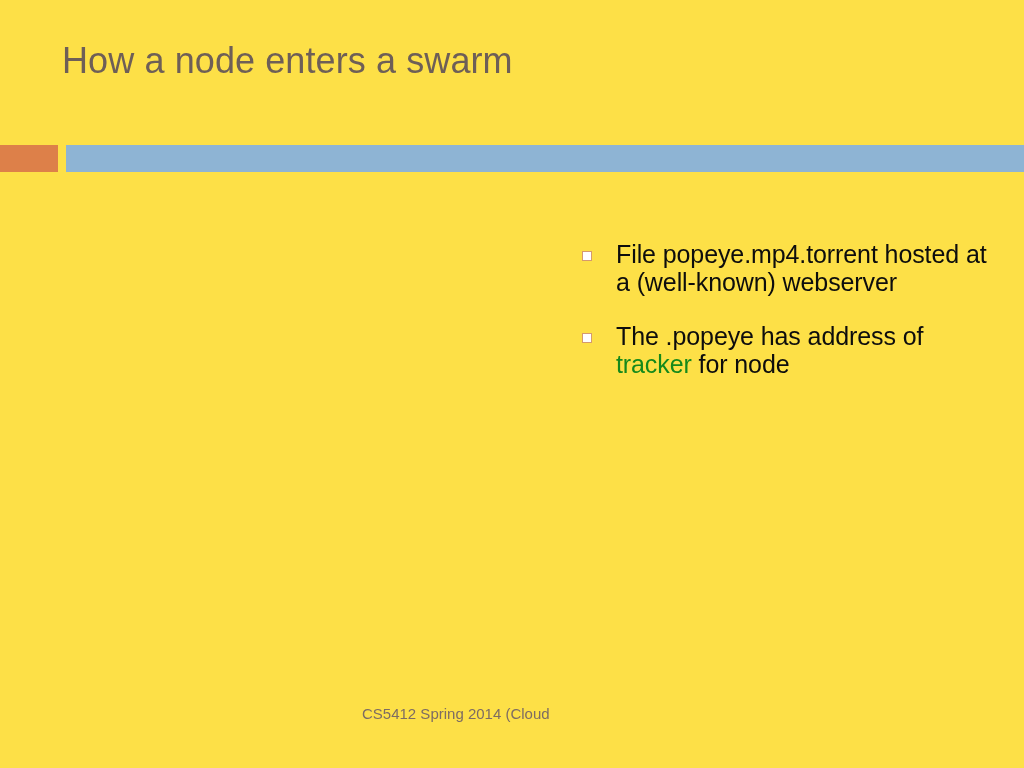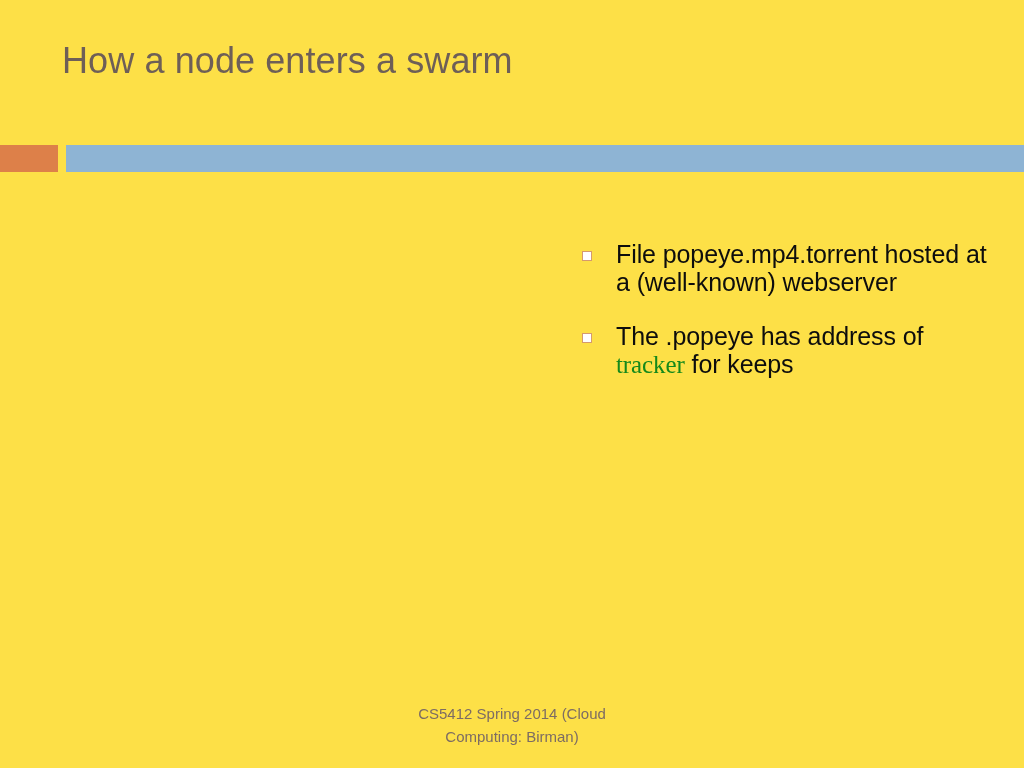--- a/index.html
+++ b/index.html
@@ -86,30 +86,28 @@
   .bullet-text {
     font-family: "Liberation Sans", sans-serif;
     font-size: 25px;
     font-weight: 400;
     line-height: 28px;
     color: #0d0d0d;
     letter-spacing: -0.1px;
   }
   .hl-green {
     color: #15891b;
-    font-family: Liberation Serif, serif;
   }
 
   
   .footer {
     position: absolute;
     left: 362px;
     top: 702px;
     width: 300px;
-    text-align: center;
     font-family: "Liberation Sans", sans-serif;
     font-size: 15px;
     line-height: 23px;
     color: #7d6c63;
   }
 </style>
 </head>
 <body>
 
 <div id="slide">
@@ -123,24 +121,23 @@
 
   <div class="body-column">
 
     <div class="bullet-item">
       <span class="bullet-marker"></span>
       <span class="bullet-text"><span>File popeye.mp4.torrent hosted at a (well-known) webserver</span></span>
     </div>
 
     <div class="bullet-item">
       <span class="bullet-marker"></span>
-      <span class="bullet-text"><span>The .popeye has address of </span><span class="hl-green">tracker</span><span> for keeps</span></span>
+      <span class="bullet-text"><span>The .popeye has address of </span><span class="hl-green">tracker</span><span> for node</span></span>
     </div>
 
 
   </div>
 
   <div class="footer">
     <div>CS5412 Spring 2014 (Cloud</div>
-    <div>Computing: Birman)</div>
   </div>
 
 </div>
 
 </body></html>

